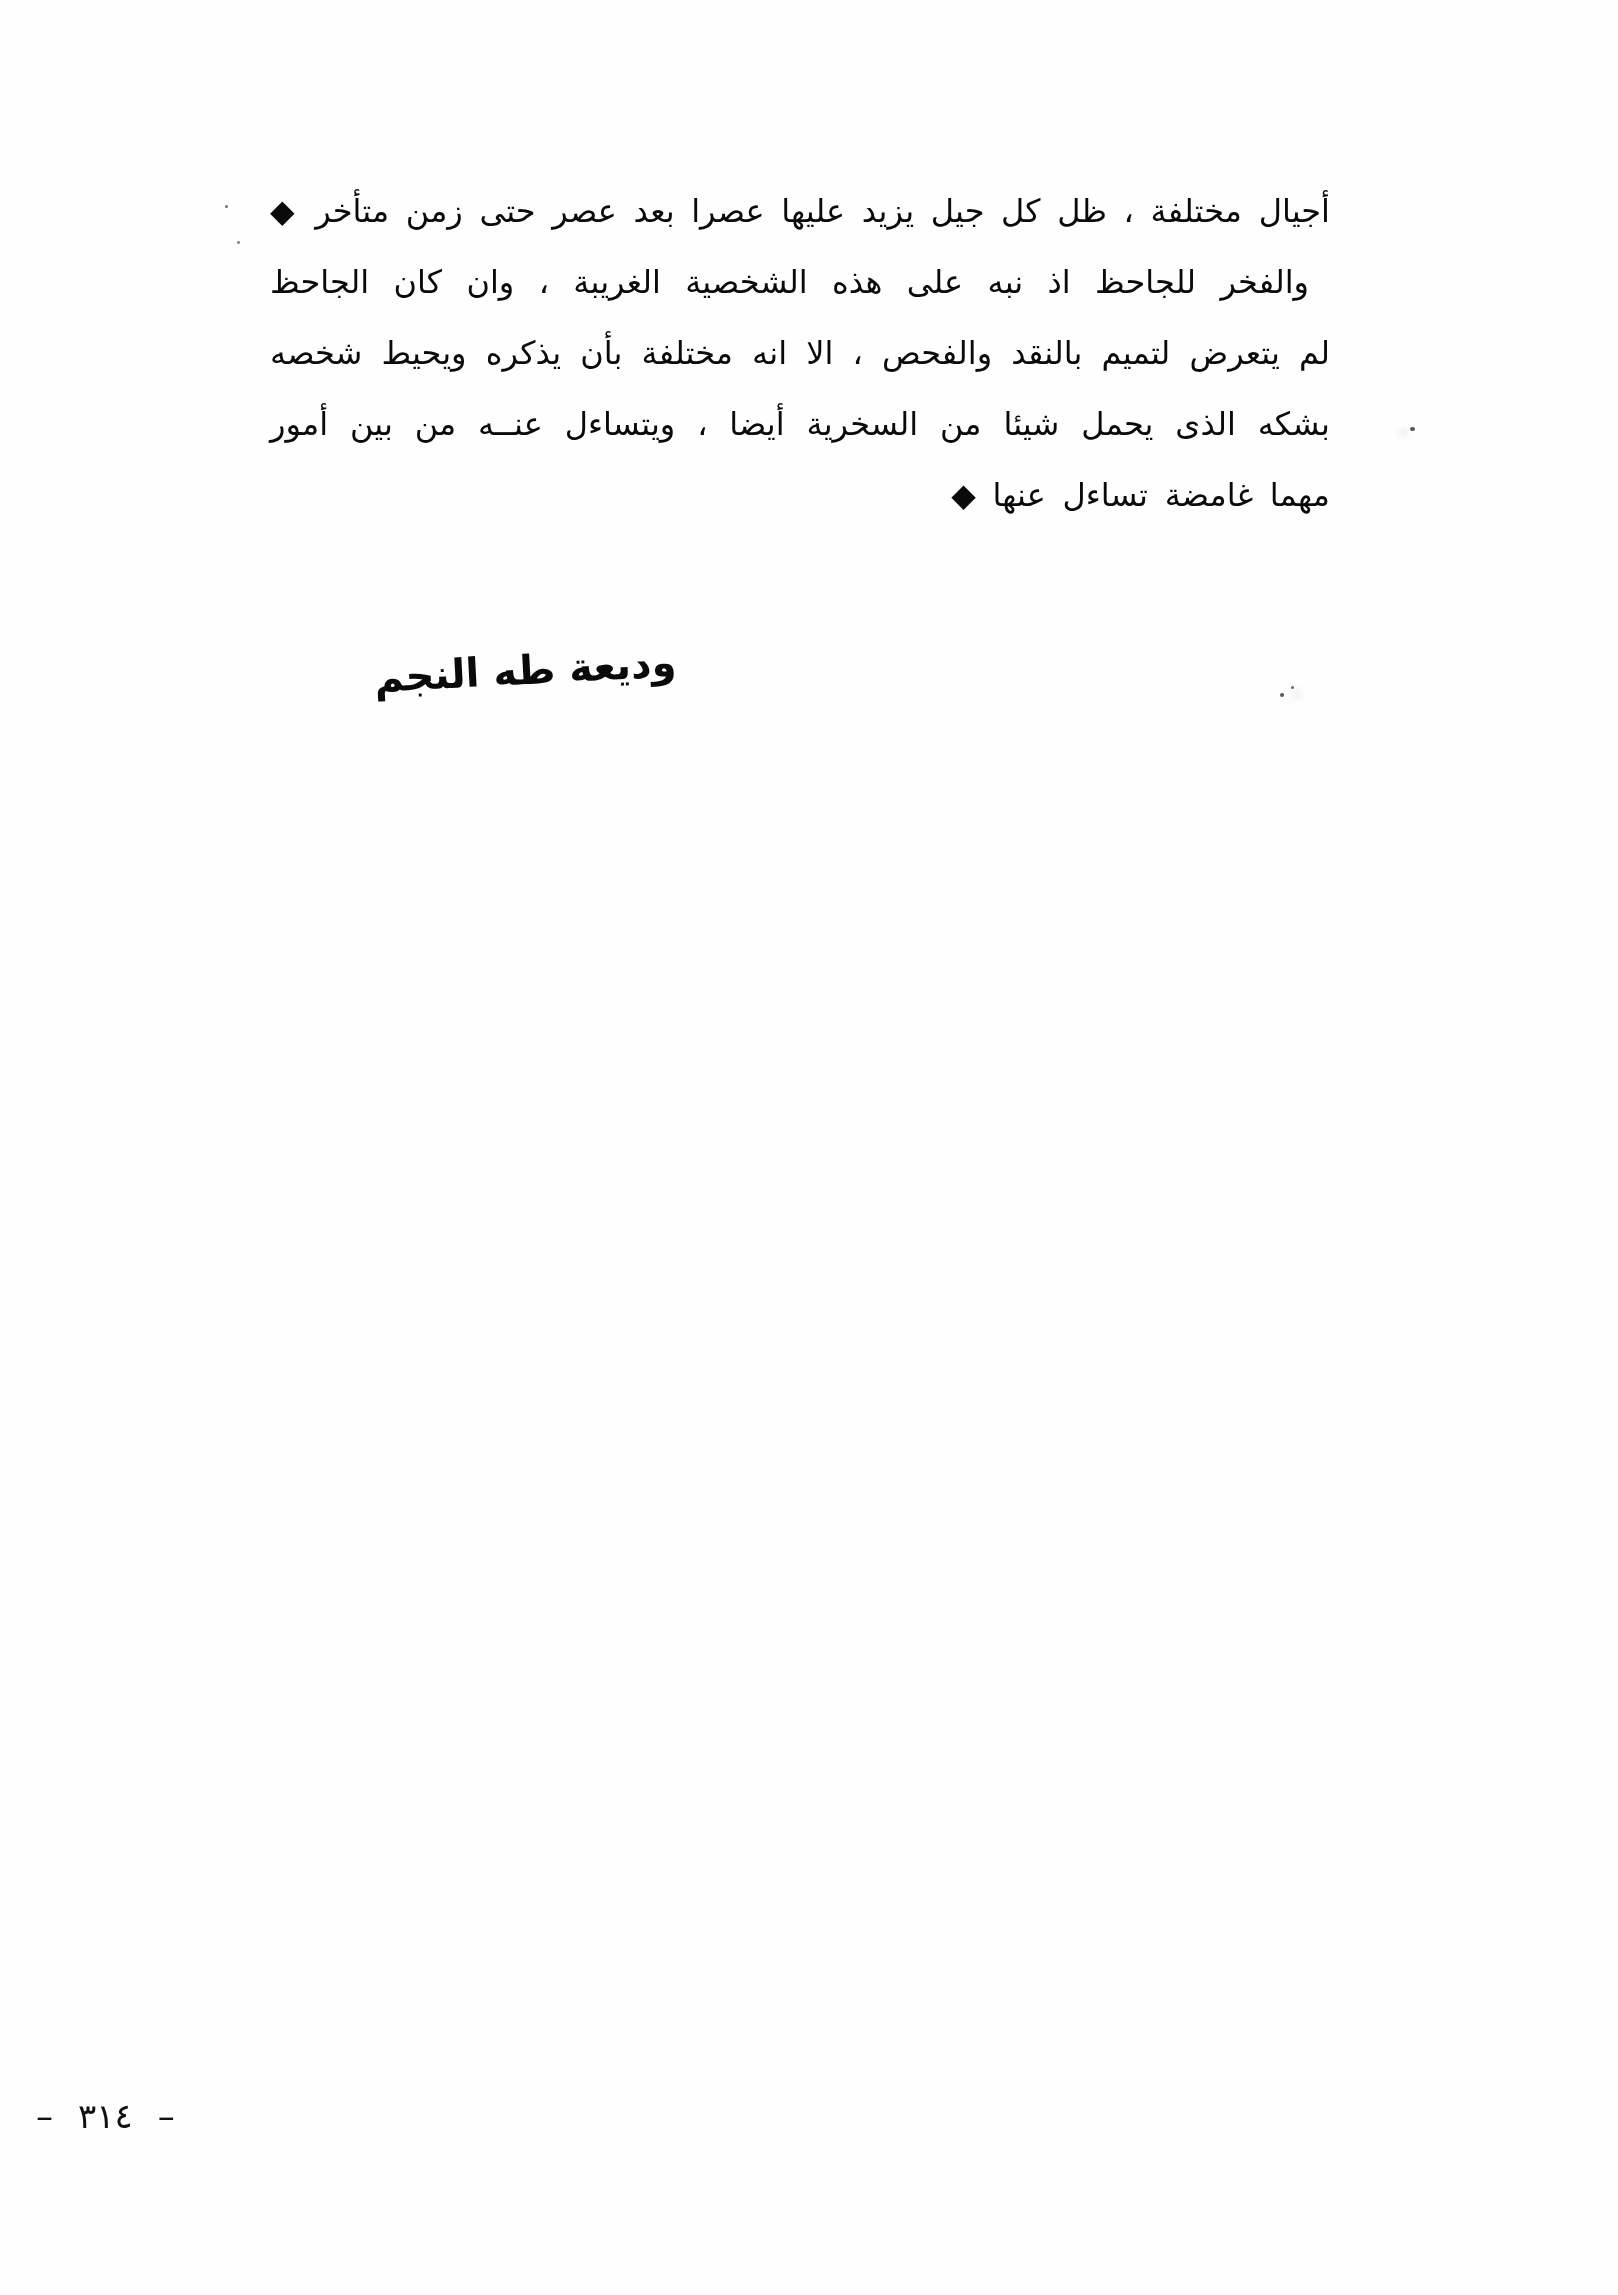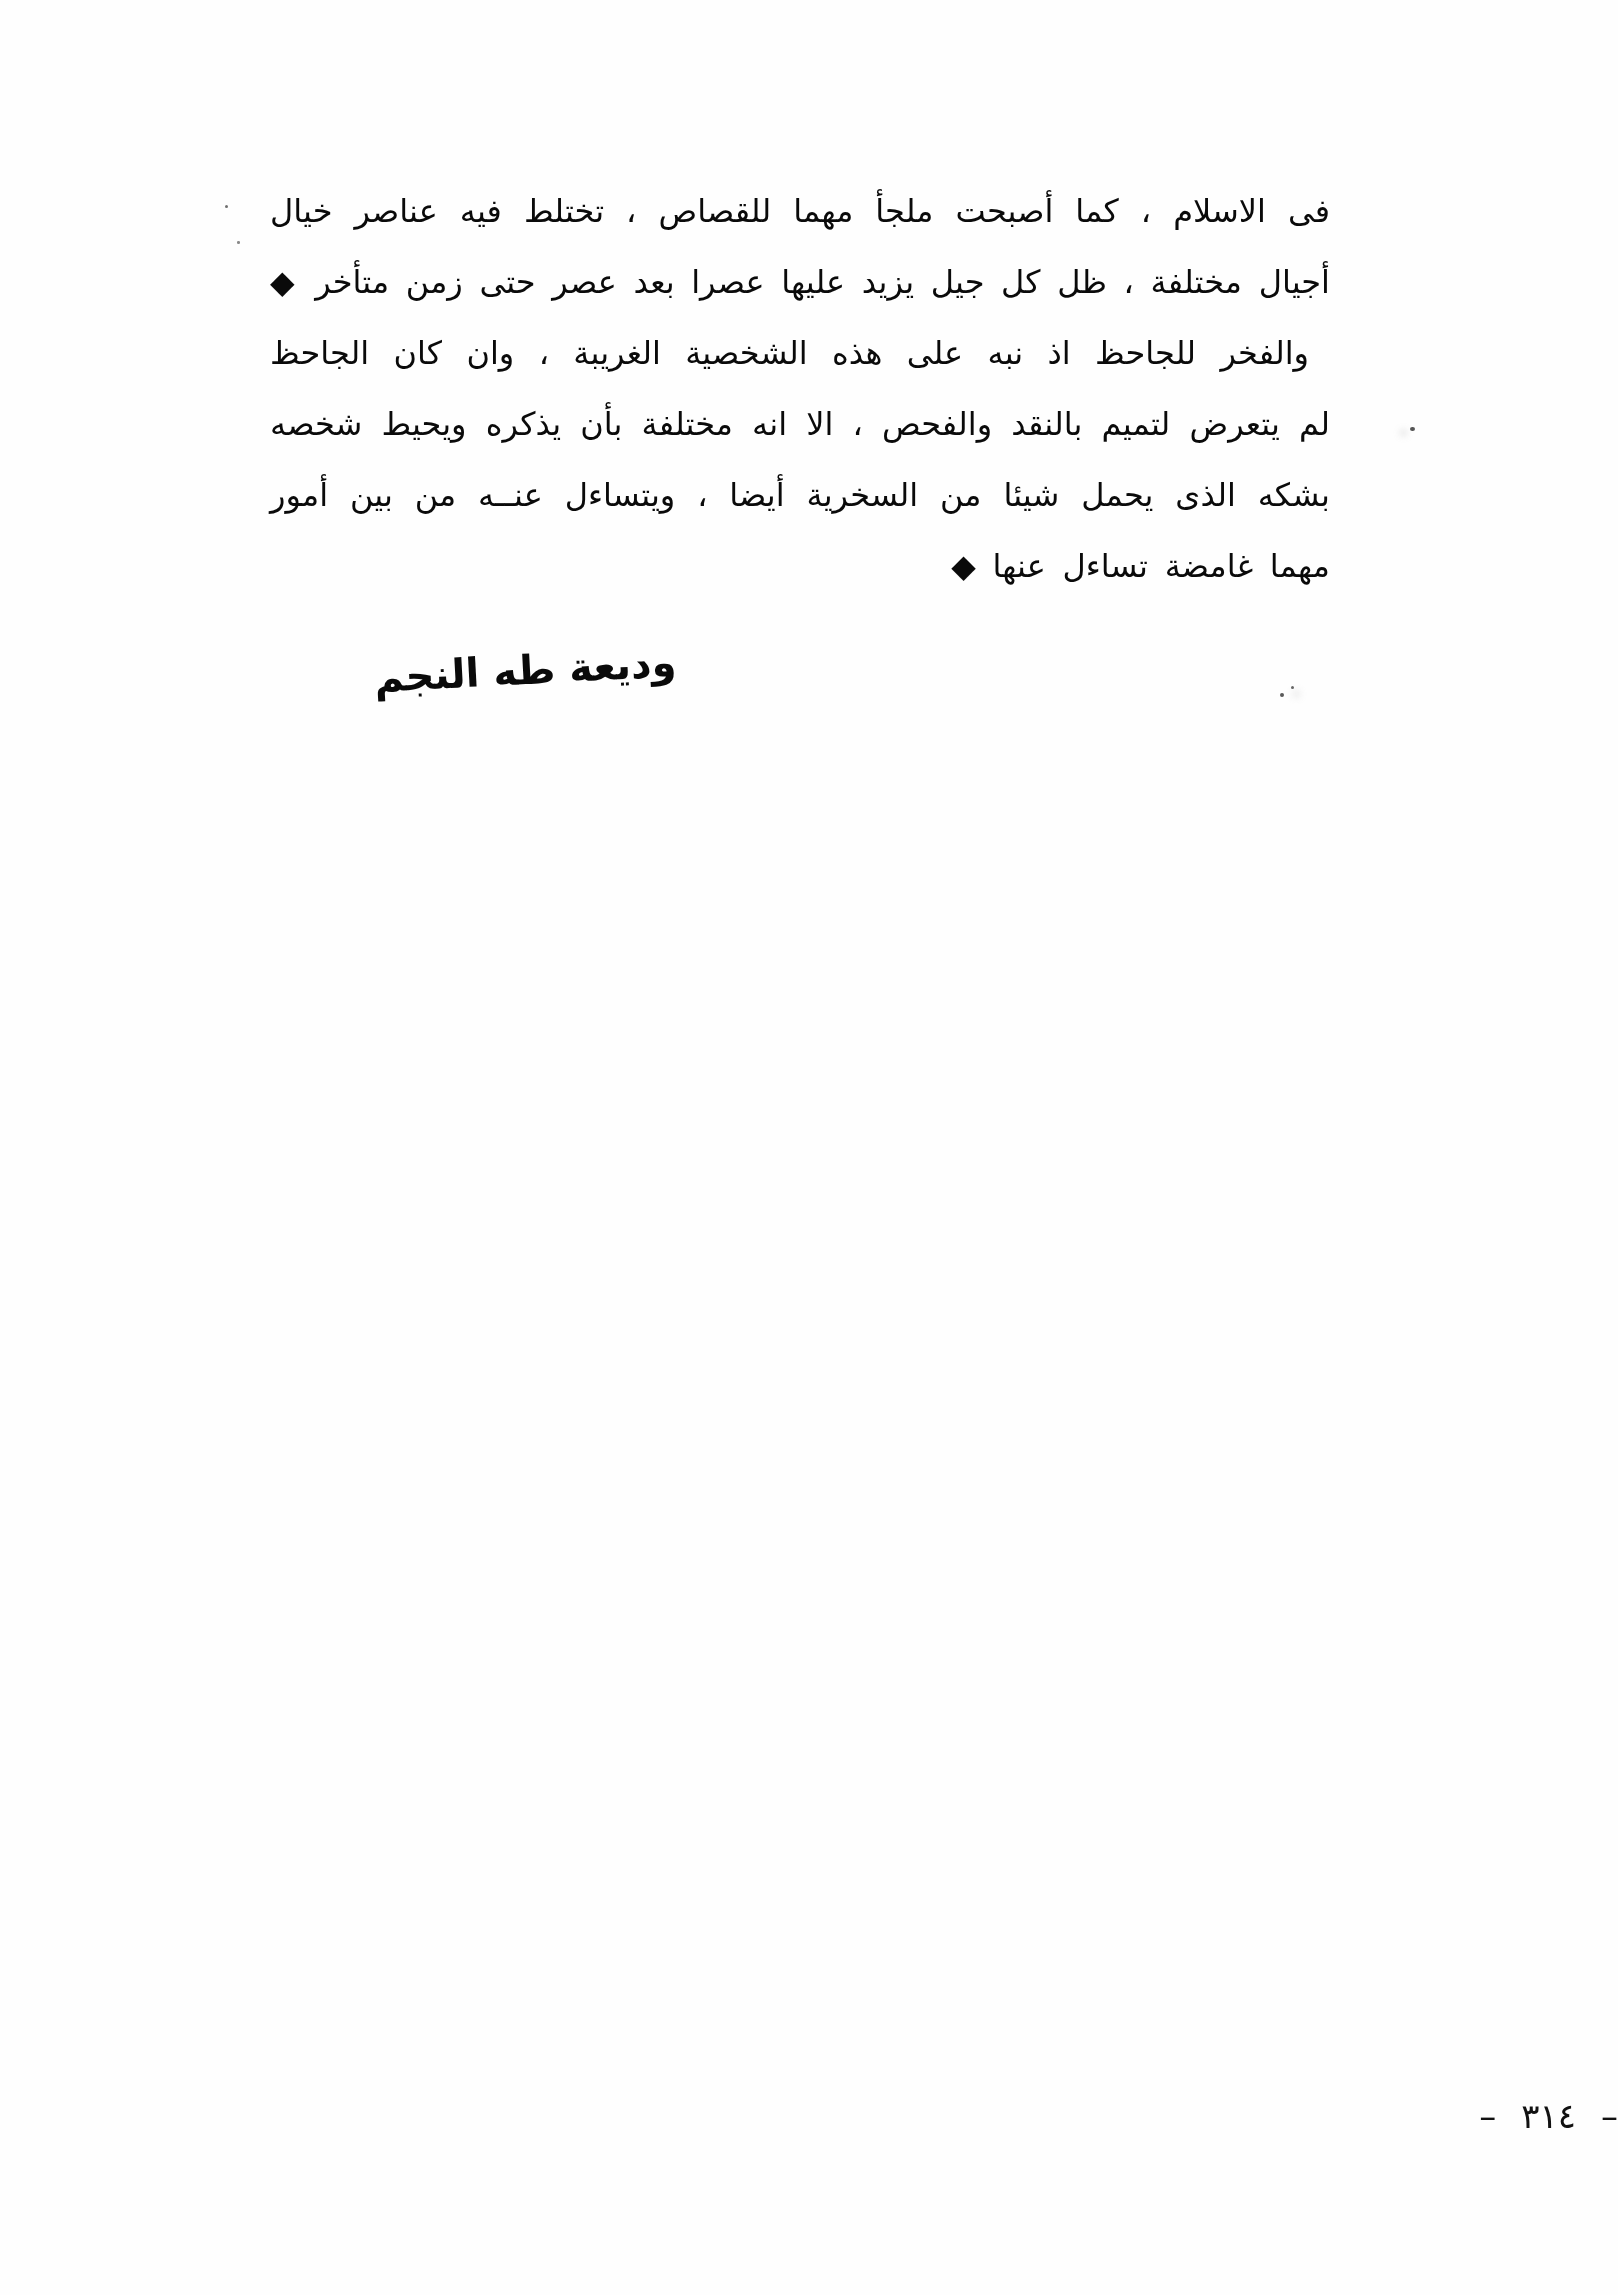--- a/index.html
+++ b/index.html
@@ -58,21 +58,21 @@
   }
   
   .page-number {
     position: absolute;
     top: 2096px;
     left: 0;
     width: 1618px;
     padding-left: 36px;
     box-sizing: border-box;
     direction: rtl;
-    text-align: right;
+    text-align: left;
     font-size: 34px;
     word-spacing: 14.2px;
     color: #111111;
   }
   
   .speck {
     position: absolute;
     border-radius: 50%;
   }
   .speck.s1 { left: 1410px; top: 427px;  width: 4.5px;  height: 3.9px; background: #555; box-shadow: -9px 3.9px 6.5px 1.3px rgba(160,160,160,0.25); }
@@ -80,21 +80,20 @@
   .speck.s3 { left: 1291px; top: 686px; width: 3.2px;  height: 3.2px; background: #666; box-shadow: 3.9px 6.5px 7.8px 1.9px rgba(170,170,170,0.3); }
   .speck.s4 { left: 225px;  top: 205px;  width: 3.2px;  height: 3.2px; background: #707070; }
   .speck.s5 { left: 237px;  top: 241px;  width: 2.6px;  height: 2.6px; background: #8a8a8a; }
 </style>
 </head>
 <body>
 
 <div class="page">
 
   <main class="text-block">
-    <p class="line">فى الاسلام ، كما أصبحت ملجأ مهما للقصاص ، تختلط فيه عناصر خيال</p>
     <p class="line">أجيال مختلفة ، ظل كل جيل يزيد عليها عصرا بعد عصر حتى زمن متأخر ◆</p>
     <p class="line indent">والفخر للجاحظ اذ نبه على هذه الشخصية الغريبة ، وان كان الجاحظ</p>
     <p class="line">لم يتعرض لتميم بالنقد والفحص ، الا انه مختلفة بأن يذكره ويحيط شخصه</p>
     <p class="line">بشكه الذى يحمل شيئا من السخرية أيضا ، ويتساءل عنــه من بين أمور</p>
     <p class="line last">مهما غامضة تساءل عنها ◆</p>
   </main>
 
   <div class="signature">وديعة طه النجم</div>
 
   <div class="page-number">– ٣١٤ –</div>

